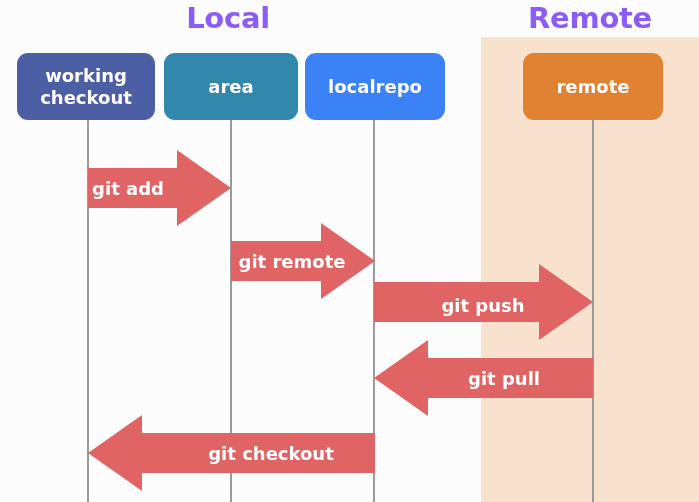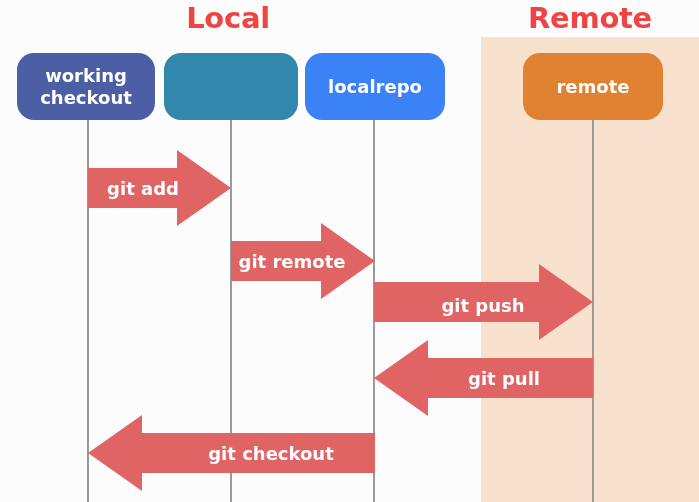--- a/index.html
+++ b/index.html
@@ -20,38 +20,38 @@
   .region-band {
     position: absolute;
     background: #f8e2cd;
   }
 
   
   .section-title {
     position: absolute;
     font-size: 29px;
     font-weight: bold;
-    color: #ef4444;
+    color: #8b5cf6;
     text-align: center;
     letter-spacing: -0.3px;
     white-space: nowrap;
     transform: translateX(-50%);
   }
 
   
   .lifeline {
     position: absolute;
     width: 2px;
     background: #9a9a9a;
   }
 
   
   .node {
     position: absolute;
-    border-radius: 17px;
+    border-radius: 11px;
     color: #ffffff;
     font-size: 18px;
     font-weight: bold;
     line-height: 1.17;
     display: flex;
     align-items: center;
     justify-content: center;
     text-align: center;
     box-sizing: border-box;
     padding: 2px 6px;
@@ -93,21 +93,21 @@
       <div class="lifeline" style="left: 230px; top: 120px; height: 382px; background: rgb(154, 154, 154);"></div>
       <div class="lifeline" style="left: 373px; top: 120px; height: 382px; background: rgb(154, 154, 154);"></div>
       <div class="lifeline" style="left: 592px; top: 120px; height: 382px; background: rgb(154, 154, 154);"></div>
     </div>
   <div id="arrows">
       <div class="arrow" style="left: 88px; top: 150px; width: 143px; height: 76px;">
         <svg viewBox="0 0 143 76" preserveAspectRatio="none">
           <polygon points="0,18 89,18 89,0 143,38 89,76 89,58 0,58" fill="#e06464"></polygon>
         </svg>
       </div>
-      <div class="arrow-label" style="left: 143px; top: 188px; text-align: right;">git add</div>
+      <div class="arrow-label" style="left: 128px; top: 188px; text-align: right;">git add</div>
       <div class="arrow" style="left: 231px; top: 223px; width: 144px; height: 76px;">
         <svg viewBox="0 0 144 76" preserveAspectRatio="none">
           <polygon points="0,18 90,18 90,0 144,38 90,76 90,58 0,58" fill="#e06464"></polygon>
         </svg>
       </div>
       <div class="arrow-label" style="left: 292px; top: 261px;">git remote</div>
       <div class="arrow" style="left: 374px; top: 264px; width: 219px; height: 76px;">
         <svg viewBox="0 0 219 76" preserveAspectRatio="none">
           <polygon points="0,18 165,18 165,0 219,38 165,76 165,58 0,58" fill="#e06464"></polygon>
         </svg>
@@ -128,20 +128,21 @@
     </div>
   <div id="nodes">
       <div class="node" style="left: 17px; top: 53px; width: 138px; height: 67px; background: rgb(76, 95, 165);">
         <div>
           <span class="node-label">working</span>
           <span class="node-label">checkout</span>
         </div>
       </div>
       <div class="node" style="left: 164px; top: 53px; width: 134px; height: 67px; background: rgb(50, 135, 173);">
         <div>
+          <span class="node-label">area</span>
         </div>
       </div>
       <div class="node" style="left: 305px; top: 53px; width: 140px; height: 67px; background: #3b82f6;">
         <div>
           <span class="node-label">localrepo</span>
         </div>
       </div>
       <div class="node" style="left: 523px; top: 53px; width: 140px; height: 67px; background: rgb(225, 130, 51);">
         <div>
           <span class="node-label">remote</span>

